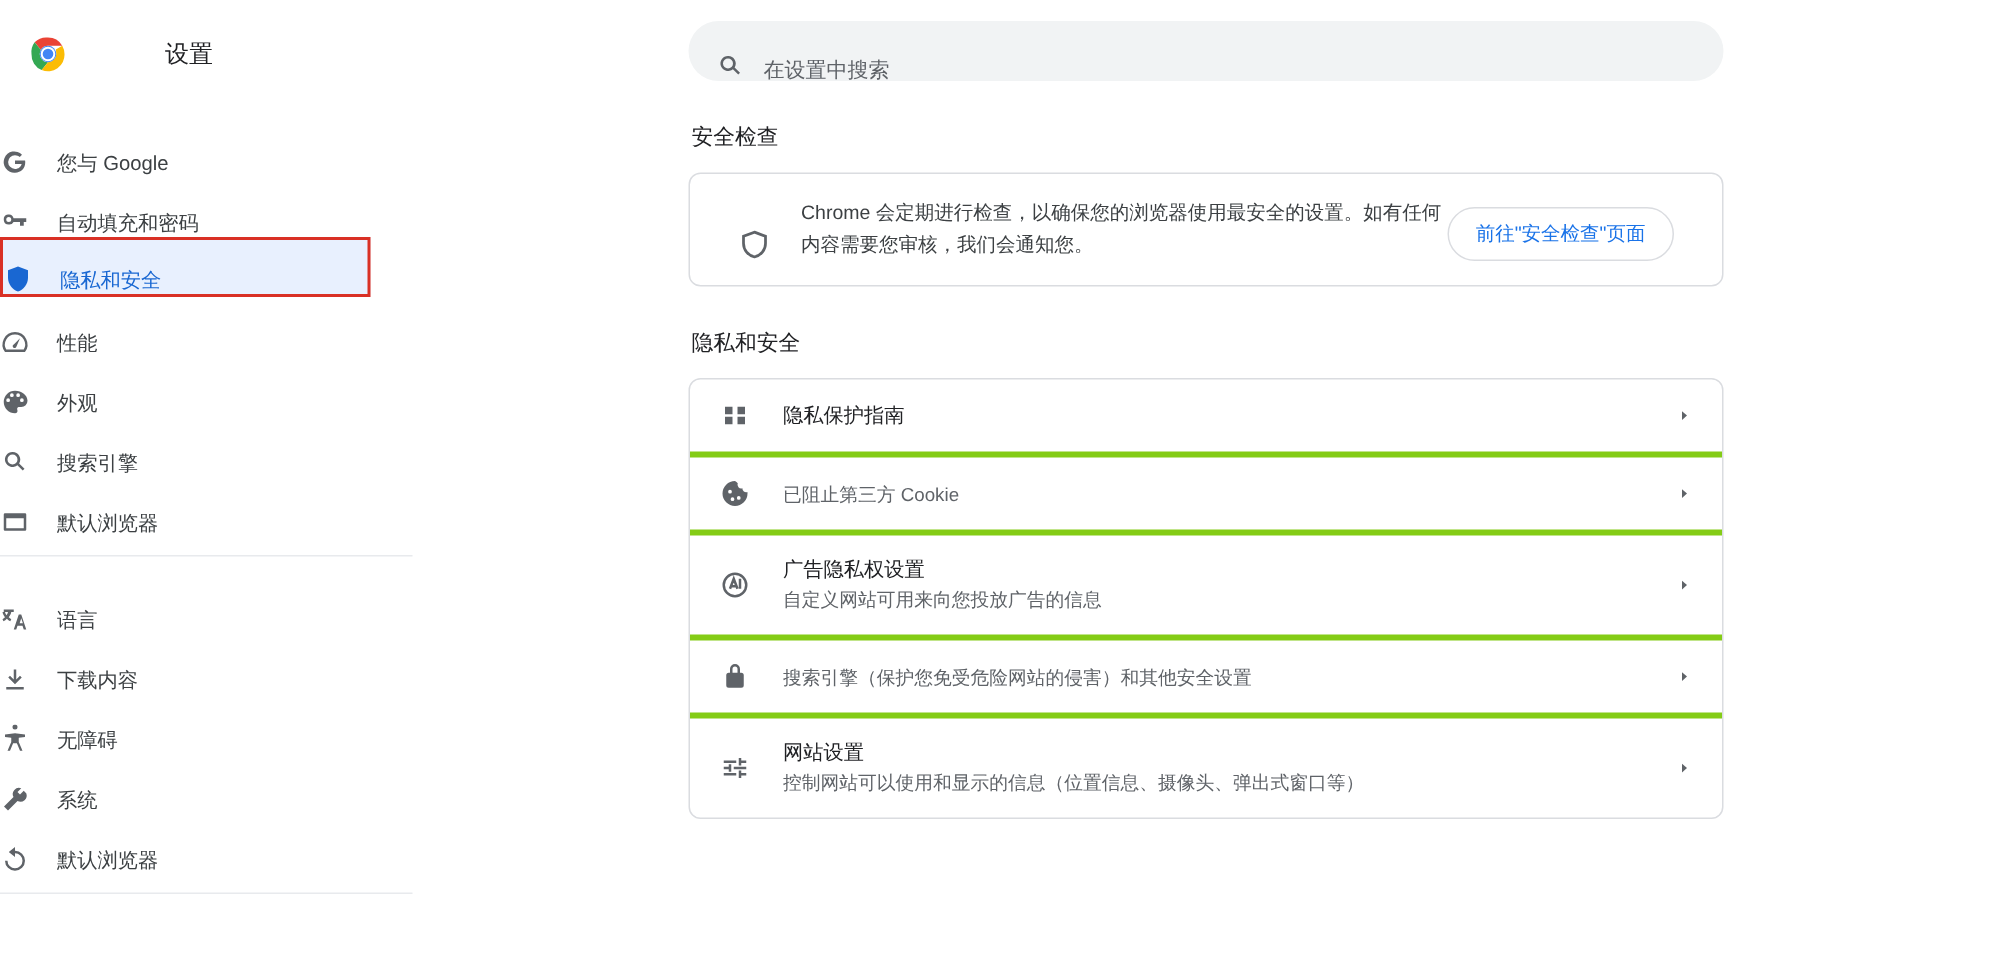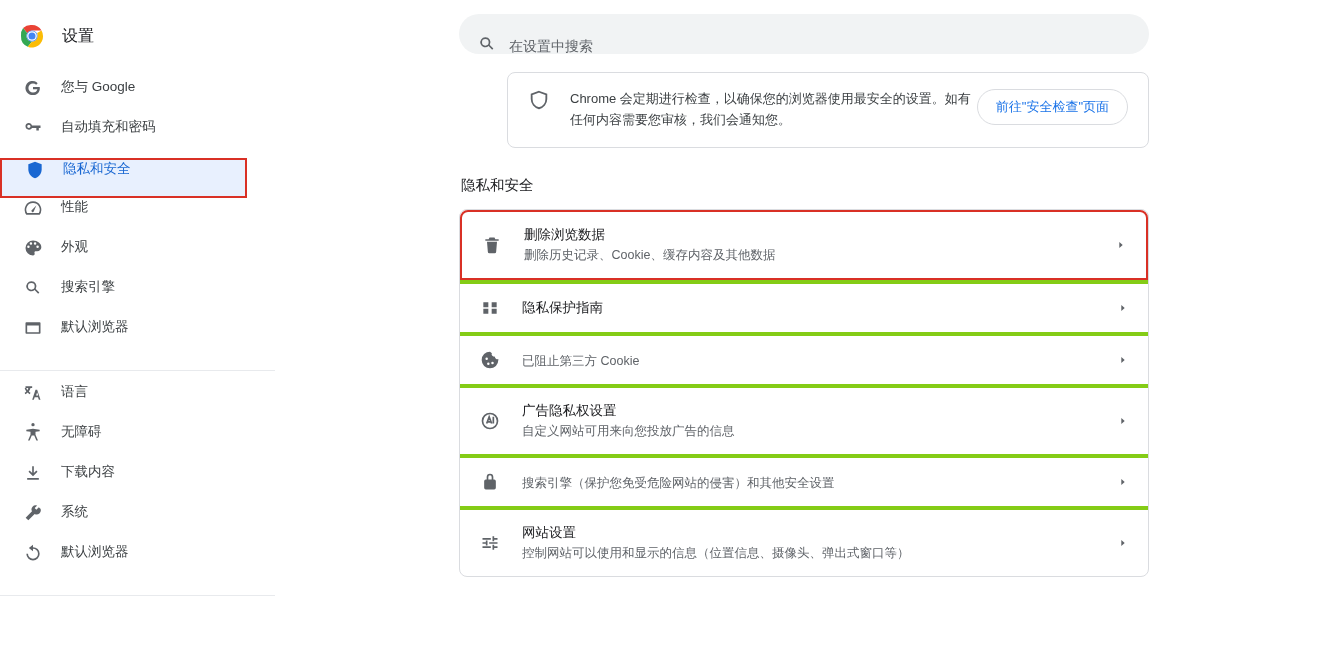--- a/index.html
+++ b/index.html
@@ -19,39 +19,39 @@
 }
 .sidebar {
   width: 275px;
   padding-top: 16px;
   padding-bottom: 16px;
 }
 .sidebar-header {
   display: flex;
   align-items: center;
   padding: 8px 20px 18px 20px;
+  gap: 48px;
 }
 .chrome-logo {
   width: 24px;
   height: 24px;
 }
 .sidebar-title {
   font-size: 16px;
   margin-left: 18px;
   color: #202124;
 }
 .nav-list {
   list-style: none;
   margin-top: 12px;
 }
 .nav-item {
   display: flex;
-  align-items: flex-start;
+  align-items: flex-end;
   height: 40px;
-  padding-left: 23px;
   border-radius: 0 20px 20px 0;
   margin-right: 30px;
   cursor: pointer;
   color: #3c4043;
 }
 .nav-item.active {
   background: #e8f0fe;
   color: #1967d2;
 }
 .nav-item .icon {
@@ -118,23 +118,22 @@
   color: #202124;
   margin: 28px 0 14px 2px;
 }
 .card {
   border: 1px solid #dadce0;
   border-radius: 8px;
   background: #fff;
 }
 .safety-card {
   display: flex;
-  align-items: flex-start;
-  padding: 16px 20px;
-  margin-left: 48px;
+  align-items: flex-end;
+  padding: 16px 32px;
 }
 .safety-text {
   flex: 1;
   font-size: 13px;
   color: #3c4043;
   line-height: 1.6;
   margin-left: 20px;
 }
 .safety-btn {
   border: 1px solid #dadce0;
@@ -273,32 +272,32 @@
         <span class="icon">
           <svg width="20" height="20" viewBox="0 0 24 24">
               <path fill="currentColor" d="M3 4h8v2H9c-.3 1.5-1 3-2 4.2.6.6 1.3 1.1 2 1.5l-.8 1.7c-1-.5-1.9-1.2-2.7-2-0.8.8-1.7 1.5-2.7 2L2 11.7c.7-.4 1.4-.9 2-1.5C3 9 2.3 7.5 2 6h2c.2.9.6 1.8 1.2 2.6C5.8 7.8 6.2 6.9 6.4 6H3V4zm12 4h2l4 12h-2l-1-3h-4l-1 3h-2l4-12zm.7 7h2.6L17 11l-1.3 4z"></path>
             </svg>
         </span>
         <span class="nav-label">语言</span>
       </li>
       <li class="nav-item">
         <span class="icon">
           <svg width="20" height="20" viewBox="0 0 24 24">
+              <path fill="currentColor" d="M11 4h2v8l3-3 1.4 1.4L12 15.8l-5.4-5.4L8 9l3 3V4zM5 18h14v2H5v-2z"></path>
+            </svg>
+        </span>
+        <span class="nav-label">下载内容</span>
+      </li>
+      <li class="nav-item">
+        <span class="icon">
+          <svg width="20" height="20" viewBox="0 0 24 24">
               <path fill="currentColor" d="M12 4a2 2 0 1 1 0-4 2 2 0 0 1 0 4zm-8 4l8-1 8 1v2l-5 .5V14l3 7h-2l-2.5-6h-3L8 21H6l3-7v-3.5L4 10V8z"></path>
             </svg>
         </span>
         <span class="nav-label">无障碍</span>
-      </li>
-      <li class="nav-item">
-        <span class="icon">
-          <svg width="20" height="20" viewBox="0 0 24 24">
-              <path fill="currentColor" d="M11 4h2v8l3-3 1.4 1.4L12 15.8l-5.4-5.4L8 9l3 3V4zM5 18h14v2H5v-2z"></path>
-            </svg>
-        </span>
-        <span class="nav-label">下载内容</span>
       </li>
       <li class="nav-item">
         <span class="icon">
           <svg width="20" height="20" viewBox="0 0 24 24">
               <path fill="currentColor" d="M21 7a5 5 0 0 1-7 6.2L6.4 20.8 3.2 17.6l7.6-7.6A5 5 0 0 1 17 3l-3 3 2 2 3-3c.6.6 1 1.3 2 2z"></path>
             </svg>
         </span>
         <span class="nav-label">系统</span>
       </li>
       <li class="nav-item">
@@ -326,49 +325,34 @@
         <span>
           <svg width="20" height="20" viewBox="0 0 24 24">
               <path fill="currentColor" d="M10 4a6 6 0 1 0 3.9 10.5l4.3 4.3 1.4-1.4-4.3-4.3A6 6 0 0 0 10 4zm0 2a4 4 0 1 1 0 8 4 4 0 0 1 0-8z"></path>
             </svg>
         </span>
         <input type="text" placeholder="在设置中搜索" style="">
       </div>
     </div>
 
     <div class="content">
+      <div class="section-title">安全检查</div>
       <div class="card safety-card">
         <span style="color:#5f6368">
           <svg width="22" height="22" viewBox="0 0 24 24">
               <path fill="none" stroke="currentColor" stroke-width="2" d="M12 3l8 3v5c0 5-3.4 9-8 10-4.6-1-8-5-8-10V6l8-3z"></path>
             </svg>
         </span>
         <div class="safety-text">Chrome 会定期进行检查，以确保您的浏览器使用最安全的设置。如有任何内容需要您审核，我们会通知您。</div>
         <button class="safety-btn">前往"安全检查"页面</button>
       </div>
 
       <div class="section-title">隐私和安全</div>
       <div class="card">
 
-        <div class="row highlight-row">
-          <span class="lead-icon">
-            <svg width="20" height="20" viewBox="0 0 24 24">
-                <path fill="currentColor" d="M9 3h6l1 2h4v2H4V5h4l1-2zM6 8h12l-1 12a2 2 0 0 1-2 2H9a2 2 0 0 1-2-2L6 8z"></path>
-              </svg>
-          </span>
-          <div class="row-text">
-            <div class="row-title">删除浏览数据</div>
-            <div class="row-desc">删除历史记录、Cookie、缓存内容及其他数据</div>
-          </div>
-          <span class="chevron">
-            <svg width="10" height="10" viewBox="0 0 24 24">
-                <path fill="currentColor" d="M8 5l8 7-8 7z"></path>
-              </svg>
-          </span>
-        </div>
 
         <div class="row">
           <span class="lead-icon">
             <svg width="20" height="20" viewBox="0 0 24 24">
                 <path fill="currentColor" d="M4 11h6V5H4v6zm10-6v6h6V5h-6zM4 19h6v-6H4v6zm10 0h6v-6h-6v6z"></path>
               </svg>
           </span>
           <div class="row-text">
             <div class="row-title">隐私保护指南</div>
           </div>

